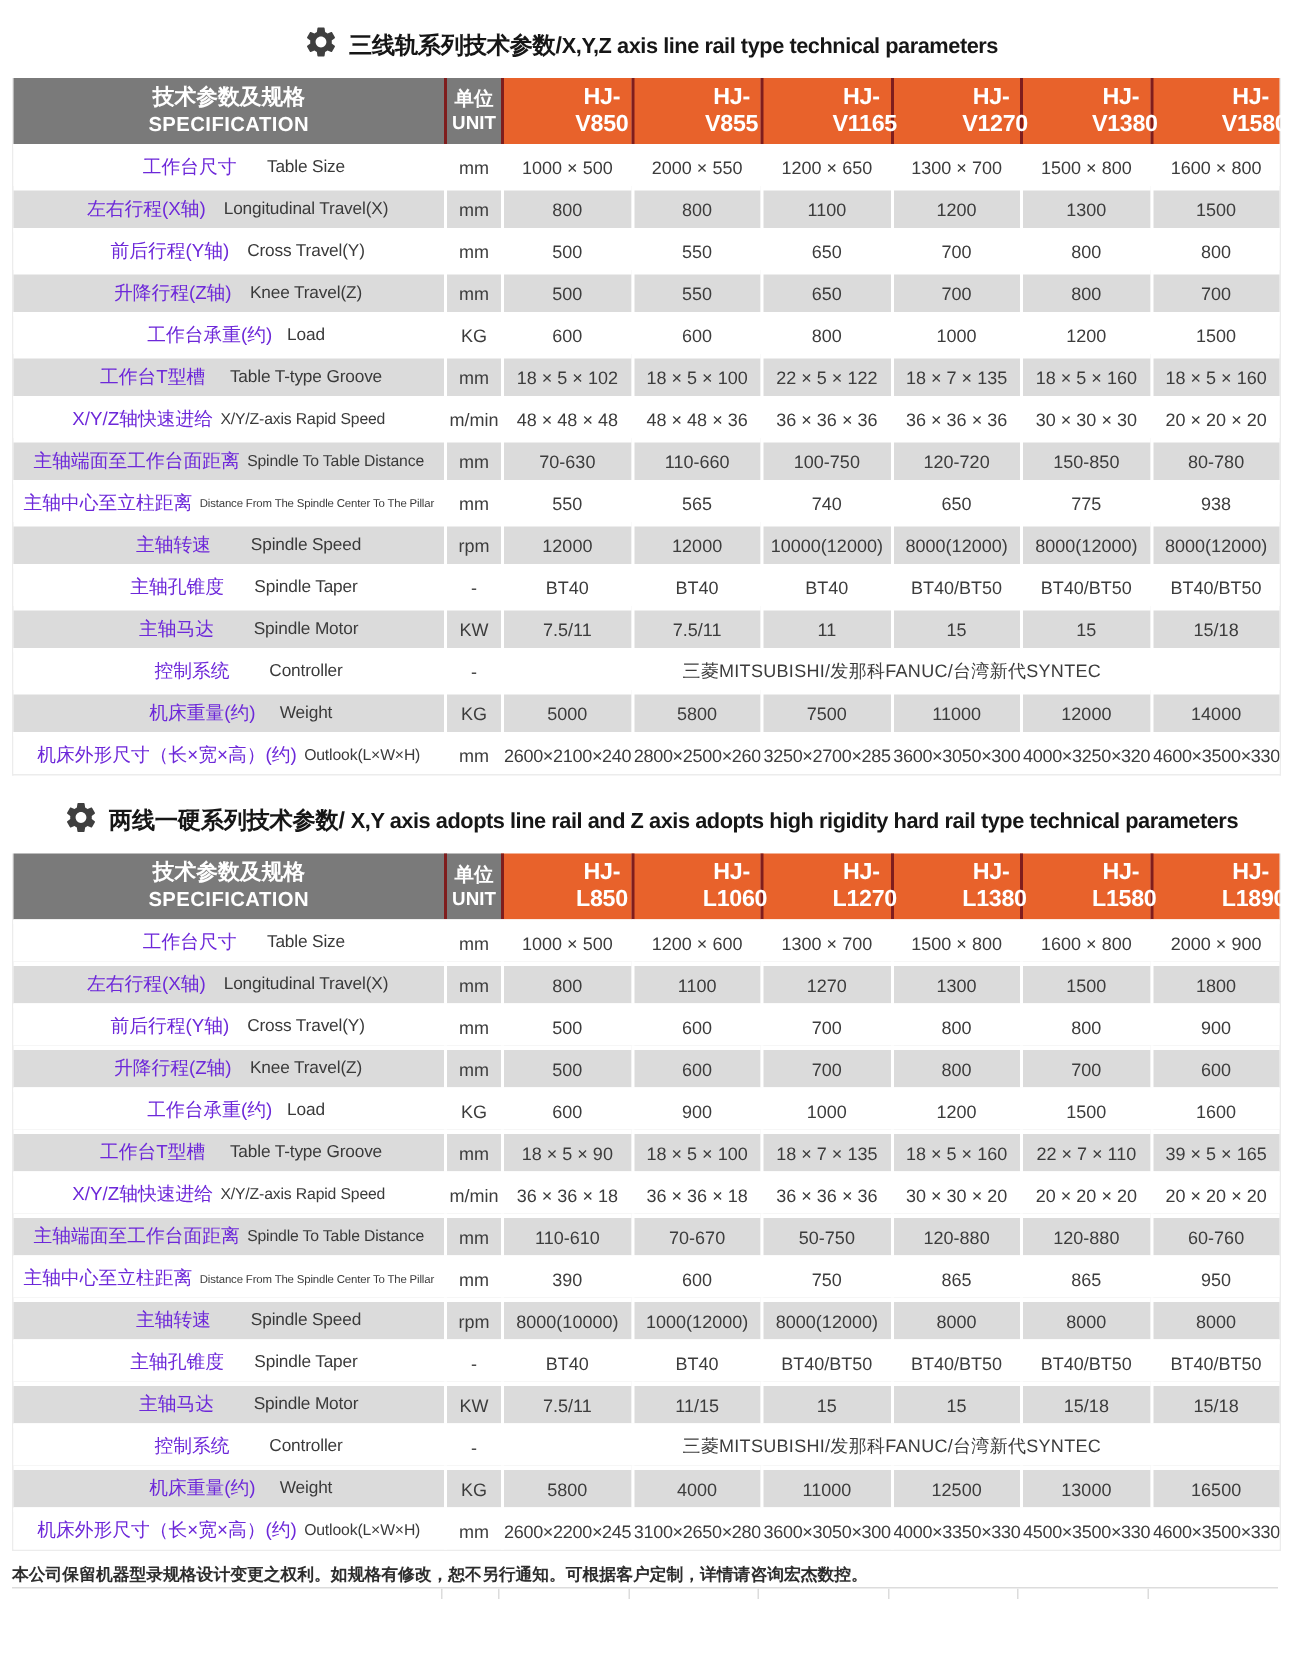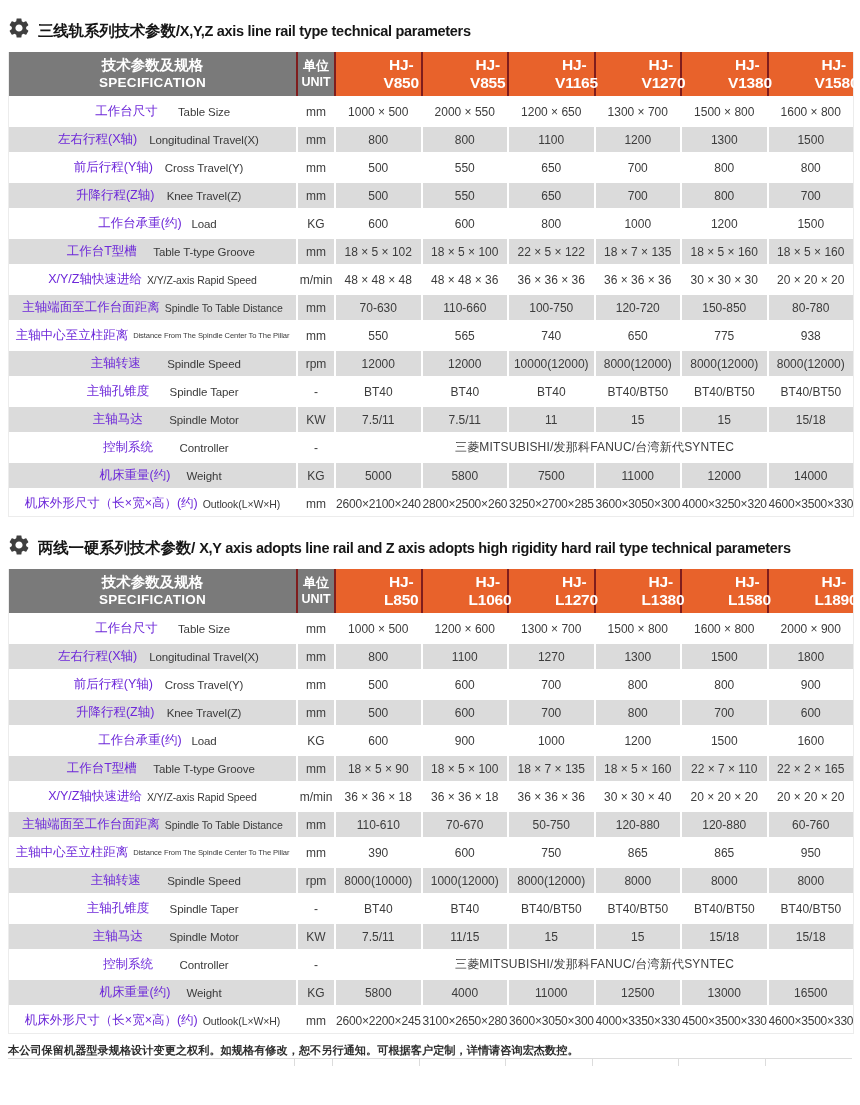--- a/index.html
+++ b/index.html
@@ -5,21 +5,21 @@
   html,body{margin:0;padding:0;background:#ffffff;}
   body{
     width:860px;height:1105px;overflow:hidden;
     font-family:"Liberation Sans","DejaVu Sans",sans-serif;
     color:#3c3c3c;
   }
   .page{position:relative;width:860px;height:1105px;background:#fff;}
 
   
   .section-title{display:flex;align-items:center;gap:7px;margin:13px 0 11px 7px;height:27px;}
-  .section-title:first-child{margin-top:14px;}
+  .section-title:first-child{margin-top:14px;justify-content:center;}
   .gear{width:24px;height:24px;flex:0 0 auto;display:inline-flex;}
   .title-text{margin:0;font-weight:bold;color:#161616;white-space:nowrap;letter-spacing:-0.2px;}
   .t-cn{font-size:15.5px;}
   .t-en{font-size:14.5px;letter-spacing:-0.3px;}
 
   
   table.spec{table-layout:fixed;border-spacing:0;width:844px;margin-left:8px;border:1px solid #ececec;border-top:none;}
   table.spec thead th{
     background:var(--header-gray,#7a7a7a);color:#fff;height:44px;vertical-align:middle;
     text-align:center;padding:0;font-weight:bold;
@@ -342,29 +342,29 @@
             <td>1600</td>
           </tr>
           <tr>
             <td class="lbl"><span class="lbl-cn">工作台T型槽</span><span class="lbl-en">Table T-type Groove</span></td>
             <td class="unit">mm</td>
             <td class="v-sm">18 × 5 × 90</td>
             <td class="v-sm">18 × 5 × 100</td>
             <td class="v-sm">18 × 7 × 135</td>
             <td class="v-sm">18 × 5 × 160</td>
             <td class="v-sm">22 × 7 × 110</td>
-            <td class="v-sm">22 × 2 × 165</td>
+            <td class="v-sm">39 × 5 × 165</td>
           </tr>
           <tr>
             <td class="lbl cn-auto en-sm"><span class="lbl-cn">X/Y/Z轴快速进给</span><span class="lbl-en">X/Y/Z-axis Rapid Speed</span></td>
             <td class="unit">m/min</td>
             <td class="v-sm">36 × 36 × 18</td>
             <td class="v-sm">36 × 36 × 18</td>
             <td class="v-sm">36 × 36 × 36</td>
-            <td class="v-sm">30 × 30 × 40</td>
+            <td class="v-sm">30 × 30 × 20</td>
             <td class="v-sm">20 × 20 × 20</td>
             <td class="v-sm">20 × 20 × 20</td>
           </tr>
           <tr>
             <td class="lbl cn-auto en-sm"><span class="lbl-cn">主轴端面至工作台面距离</span><span class="lbl-en">Spindle To Table Distance</span></td>
             <td class="unit">mm</td>
             <td>110-610</td>
             <td>70-670</td>
             <td>50-750</td>
             <td>120-880</td>

